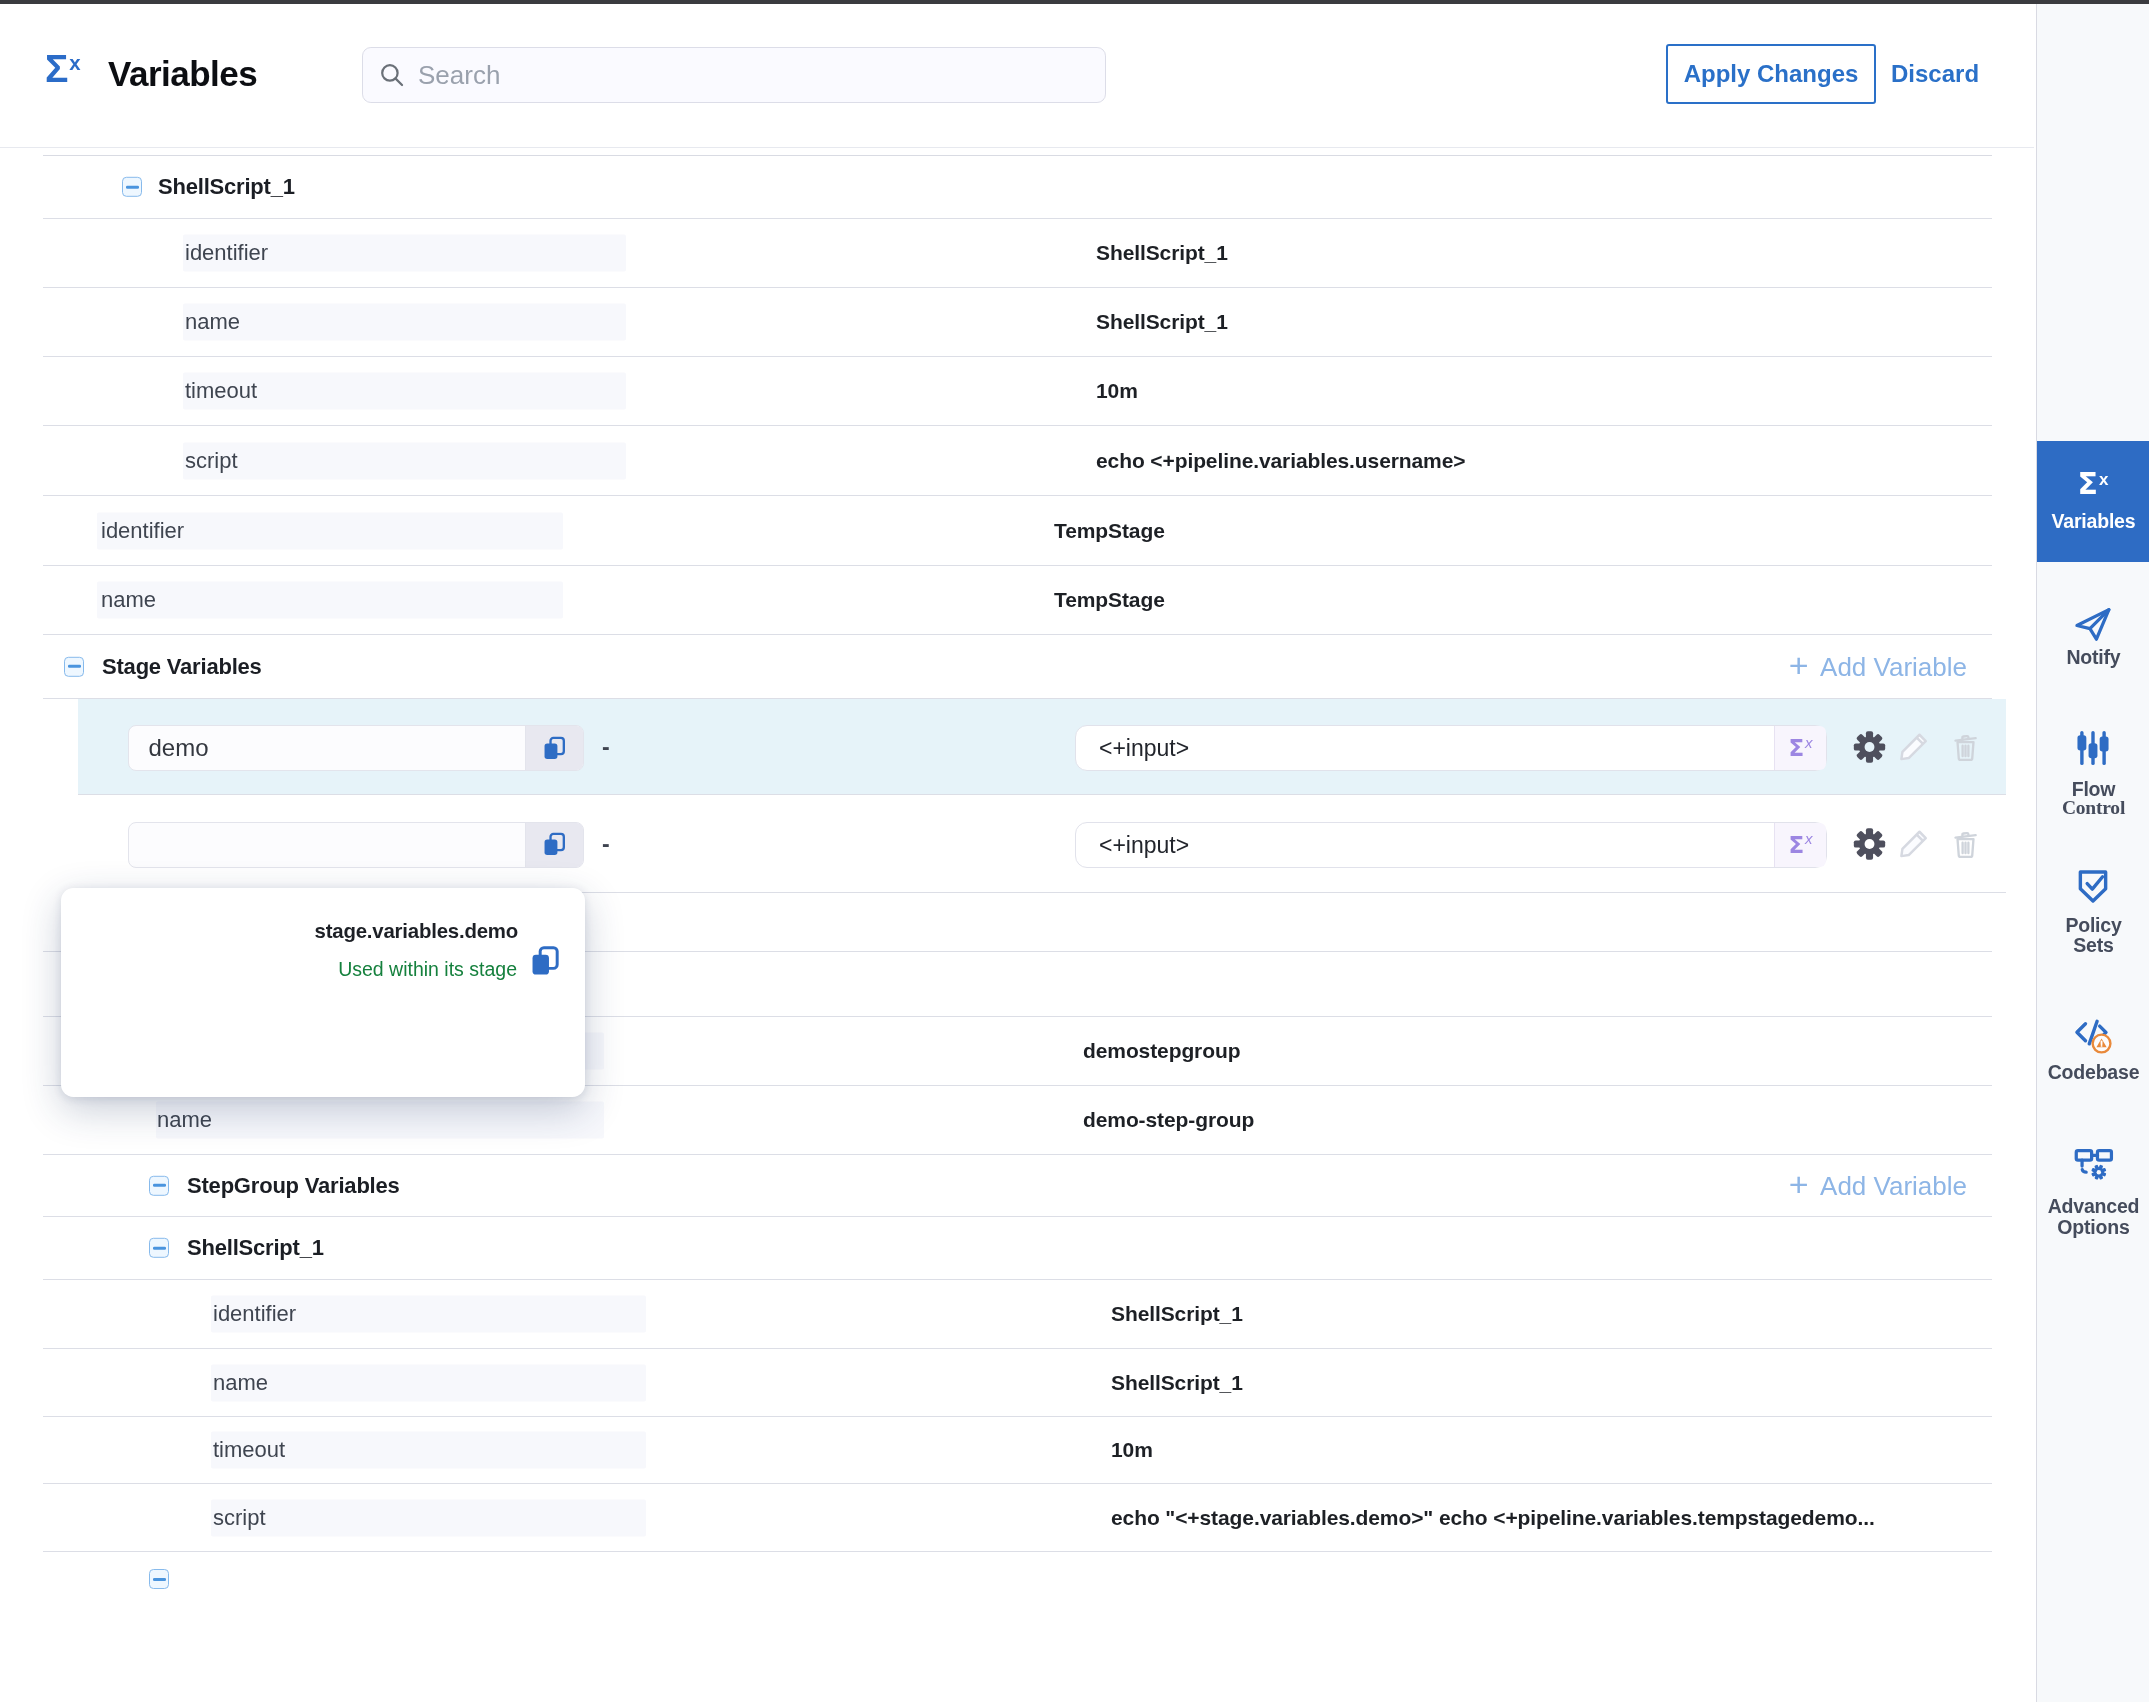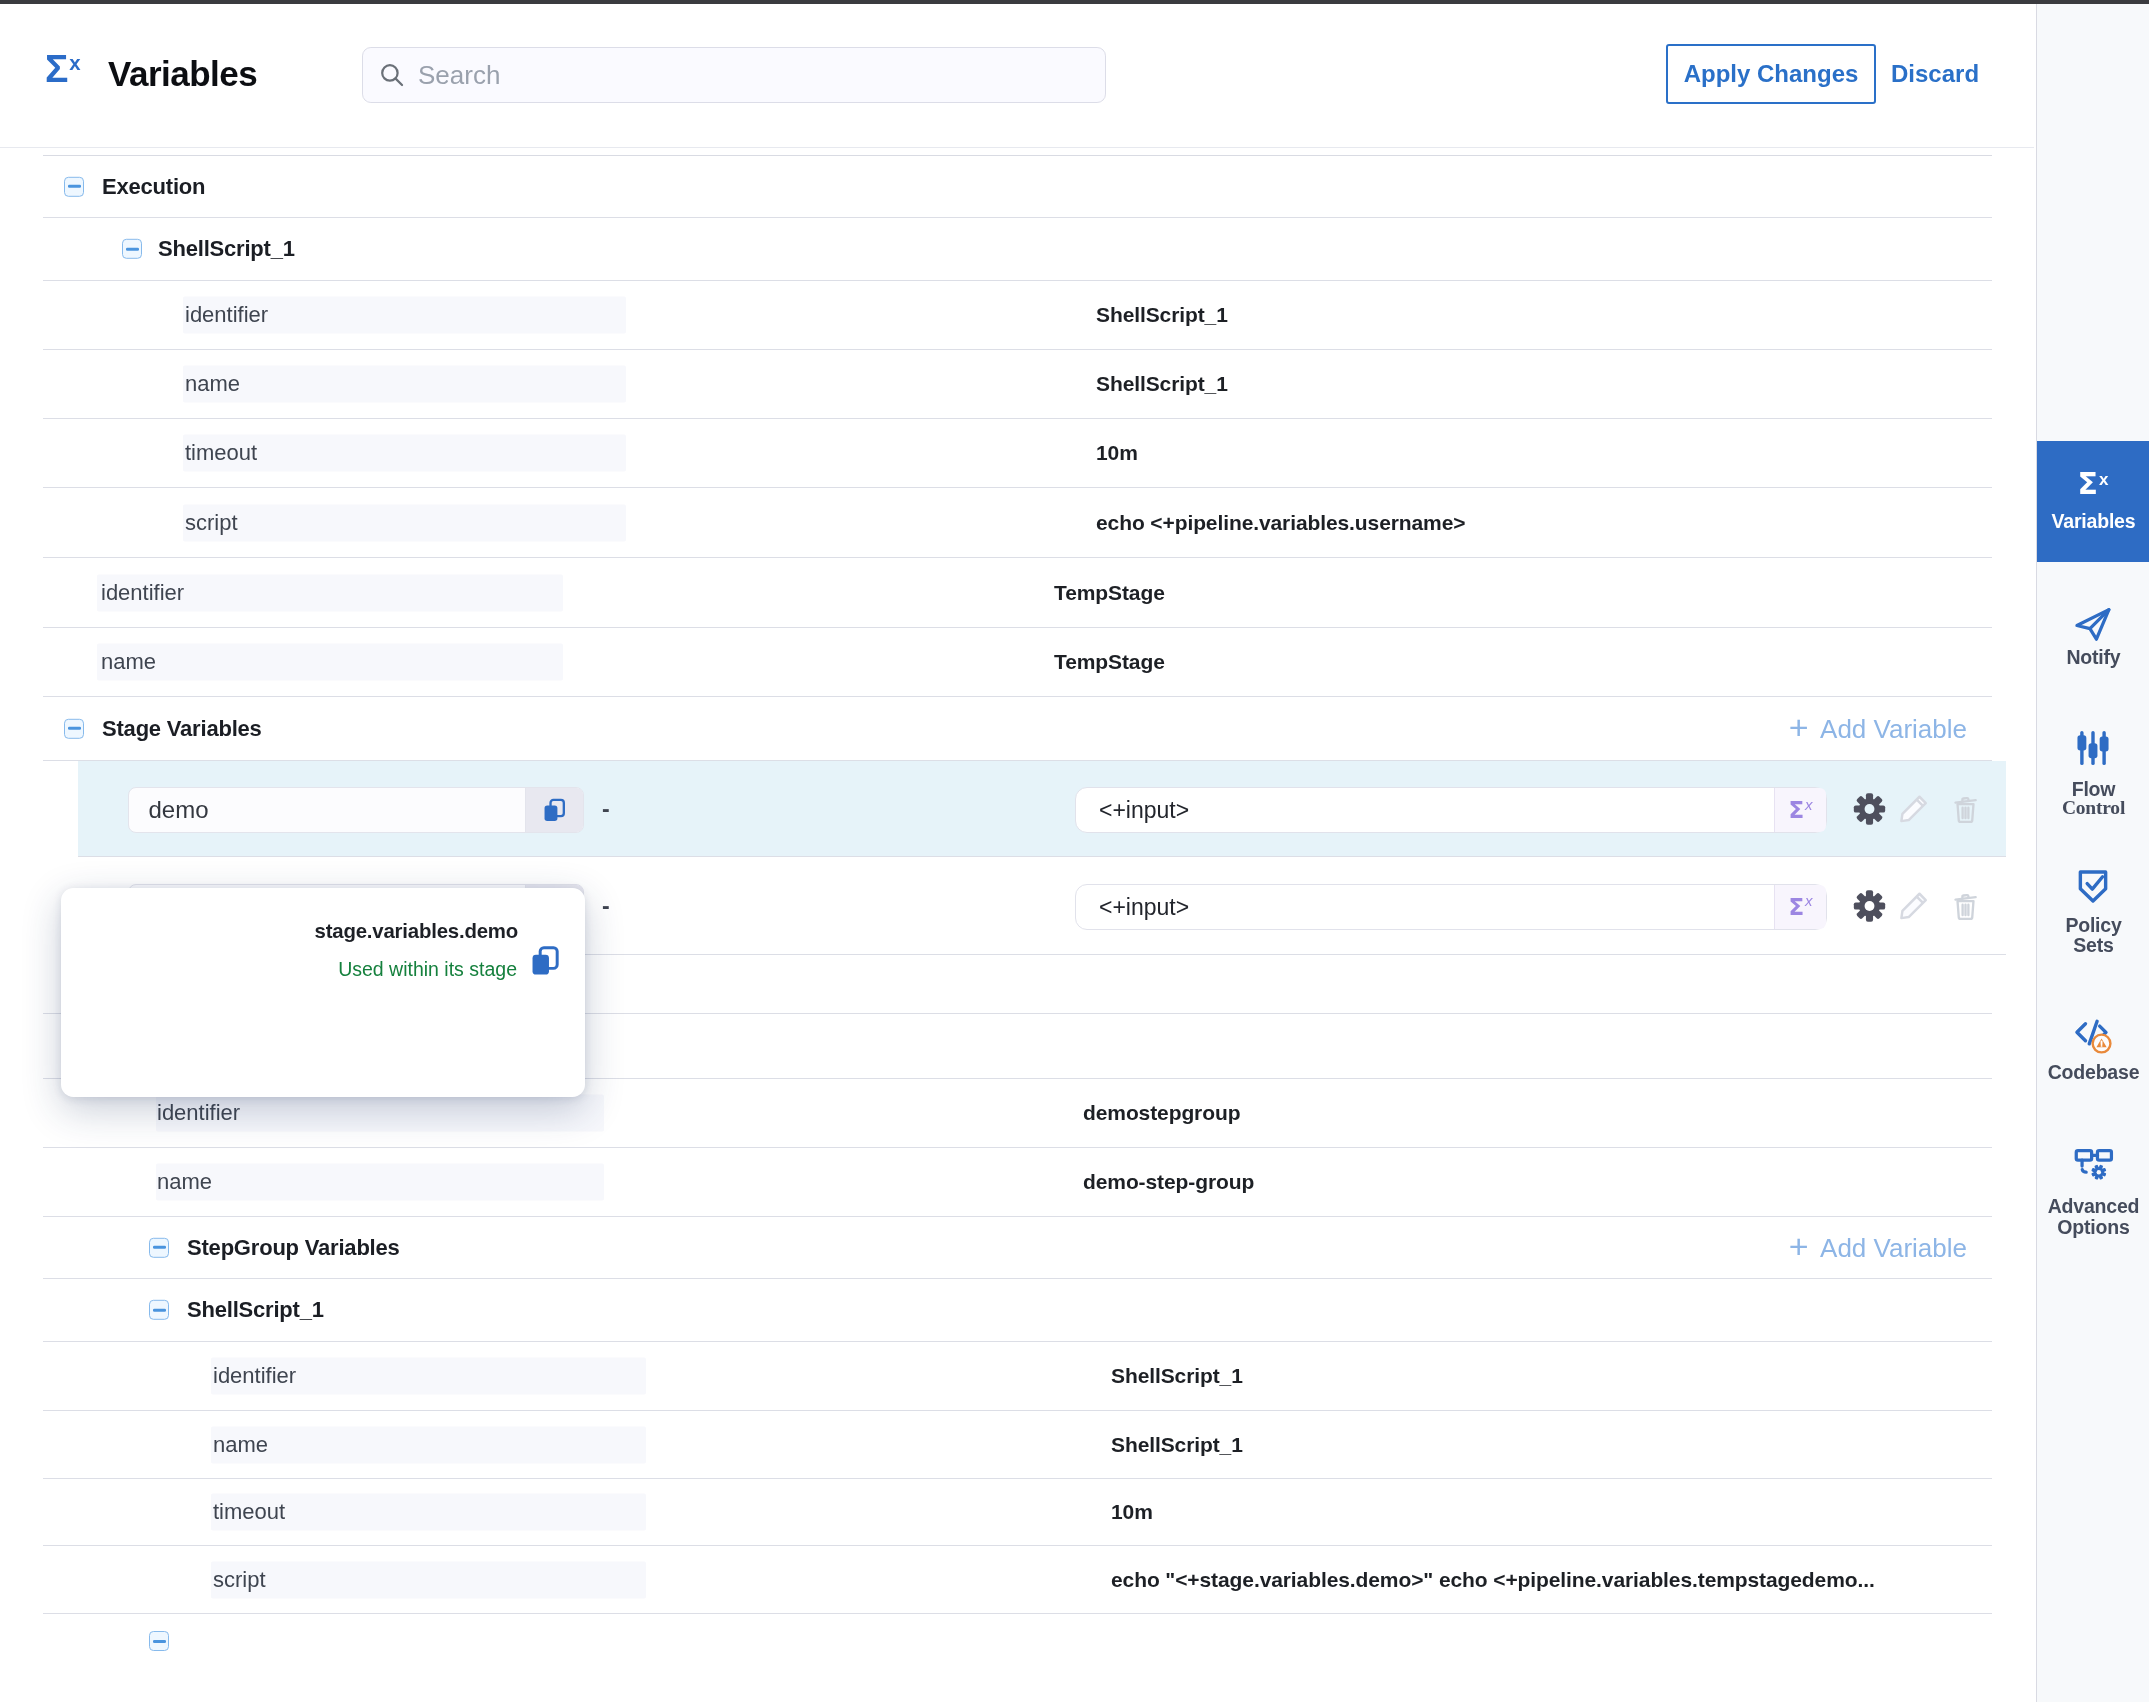--- a/index.html
+++ b/index.html
@@ -87,24 +87,20 @@
             <circle cx="10.2" cy="10.2" r="6.6"></circle>
             <line x1="15.1" y1="15.1" x2="20.6" y2="20.6"></line>
           </svg></span>
       <input id="search-input" type="text" placeholder="Search" style="">
     </div>
     <div id="apply-btn">Apply Changes</div>
     <div id="discard-btn">Discard</div>
   </div>
 
   <div id="table">
-      <div class="row" style="height: 62px;">
-        <span class="minus" style="left: 21px;"></span>
-        <span class="sec-label" style="left: 59px;">Execution</span>
-      </div>
       <div class="row" style="height: 63px;">
         <span class="minus" style="left: 79px;"></span>
         <span class="sec-label" style="left: 115px;">ShellScript_1</span>
       </div>
       <div class="row" style="height: 69px;">
         <span class="kv-pill" style="left: 140px; width: 443px;"></span>
         <span class="kv-key" style="left: 142px;">identifier</span>
         <span class="kv-val" style="left: 1053px;">ShellScript_1</span>
       </div>
       <div class="row" style="height: 69px;">

